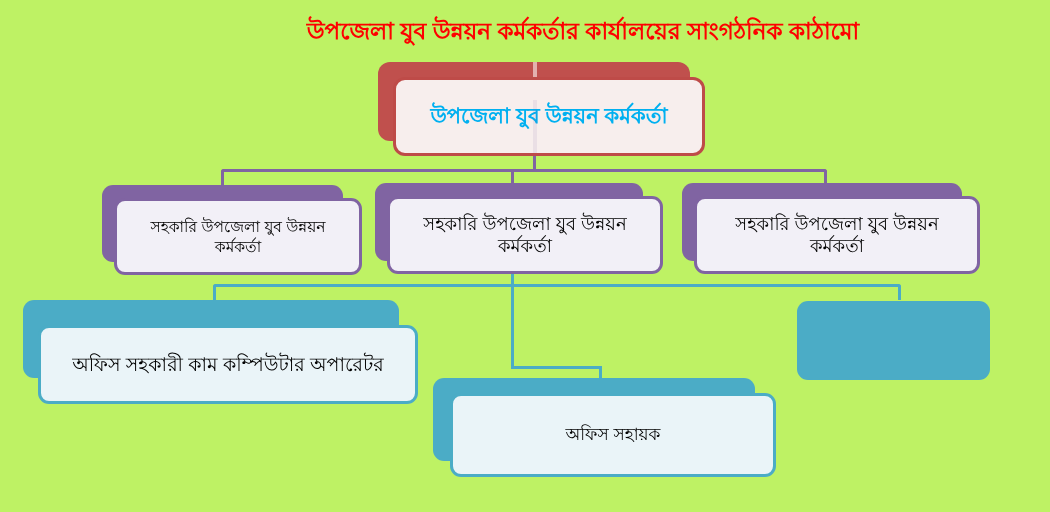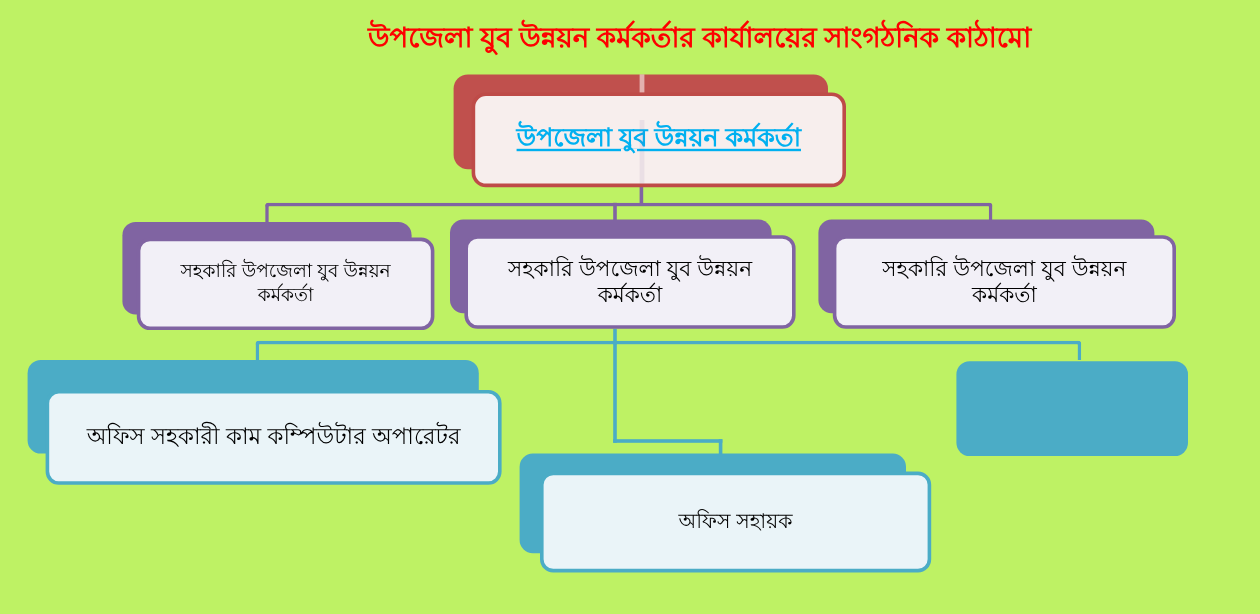--- a/index.html
+++ b/index.html
@@ -36,21 +36,21 @@
     align-items: center;
     justify-content: center;
     text-align: center;
     box-sizing: border-box;
     color: #000000;
     line-height: 1.25;
   }
   
   .sh-root { left: 378px; top: 62px;  width: 312px; height: 79px; background: #C0504D; }
   .nd-root { left: 393px; top: 77px;  width: 312px; height: 79px; background: #F7EEED;
-             border: 3px solid #BE4B48; color: #00B0F0; font-size: 21px; font-weight: bold; text-decoration: underline; }
+             border: 3px solid #BE4B48; color: #00B0F0; font-size: 21px; font-weight: bold; }
   
   .sh-l2 { background: #8064A2; border-radius: 11px; }
   .nd-l2 { background: #F2F0F7; border: 3px solid #8064A2; border-radius: 11px; padding: 0 10px; justify-content: flex-end; }
   .sh-l2a { left: 102px; top: 185px; width: 241px; height: 77px; }
   .nd-l2a { left: 114px; top: 198px; width: 248px; height: 77px; font-size: 15.5px; }
   .sh-l2b { left: 375px; top: 183px; width: 268px; height: 78px; }
   .nd-l2b { left: 387px; top: 196px; width: 276px; height: 78px; font-size: 18px; }
   .sh-l2c { left: 682px; top: 183px; width: 280px; height: 78px; }
   .nd-l2c { left: 694px; top: 196px; width: 286px; height: 78px; font-size: 18px; }
   

